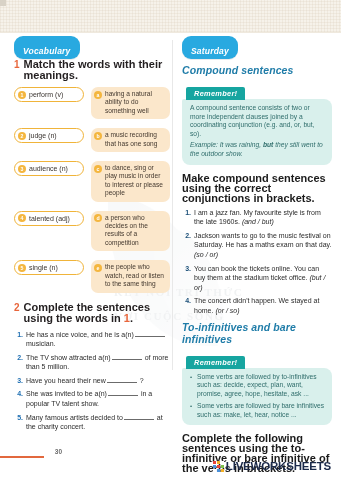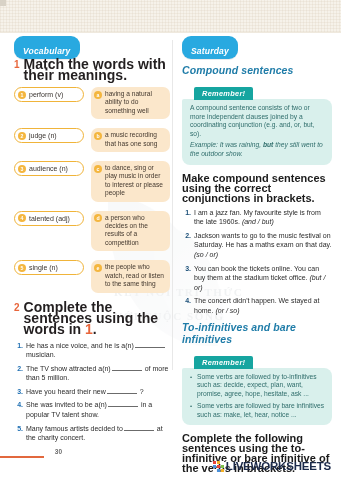--- a/index.html
+++ b/index.html
@@ -64,21 +64,21 @@
   .pill-gram{background:#28a9e0;}
   .sec-title{
     font-size:10.5px;font-weight:bold;font-style:italic;
     color:#1b6fb4;margin:5px 0 6px 0;letter-spacing:.1px;
   }
   .sec-title.teal{color:#1f7ca8;}
 
   
   .task{display:flex;align-items:flex-start;gap:4px;margin:0 0 6px 0;}
   .task-num{color:#e8663c;font-weight:bold;font-size:10px;line-height:12px;}
-  .task-text{font-size:14px;font-weight:bold;line-height:11px;color:#231f20;}
+  .task-text{font-size:11px;font-weight:bold;line-height:11px;color:#231f20;}
   .inline-num{color:#e8663c;font-weight:bold;}
 
   
   .match-row{display:flex;gap:7px;margin-bottom:9px;align-items:flex-start;}
   .term{
     flex:0 0 70px;min-height:13px;
     border:1px solid #f0b43a;border-radius:8px;background:#ffffff;
     padding:2px 4px 2px 3px;
     display:flex;align-items:center;gap:3px;
     box-sizing:border-box;
@@ -111,21 +111,21 @@
   em.it{font-style:italic;}
   b.bold{font-weight:bold;}
 
   
   .remember{position:relative;margin:4px 0 8px 0;}
   .rem-head{
     position:relative;display:inline-block;
     background:#16a5a0;color:#ffffff;
     font-size:7.4px;font-weight:bold;font-style:italic;letter-spacing:.3px;
     padding:2px 8px 2px 8px;border-radius:2px 2px 0 0;
-    margin-left:12px;
+    margin-left:4px;
   }
   .rem-head:before{
     content:"";position:absolute;left:-4px;top:-2px;right:-3px;bottom:2px;
     background:#bfe6e0;border-radius:2px;z-index:-1;
   }
   .rem-body{
     background:#d9f0ec;border-radius:2px 8px 8px 8px;
     padding:5px 7px 6px 8px;margin-top:-1px;
   }
   .rem-body p{margin:0;font-size:6.7px;line-height:8.6px;color:#2f6d6b;}

